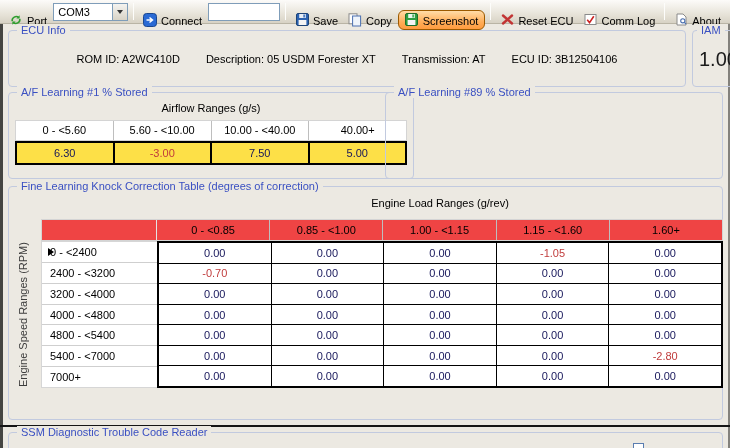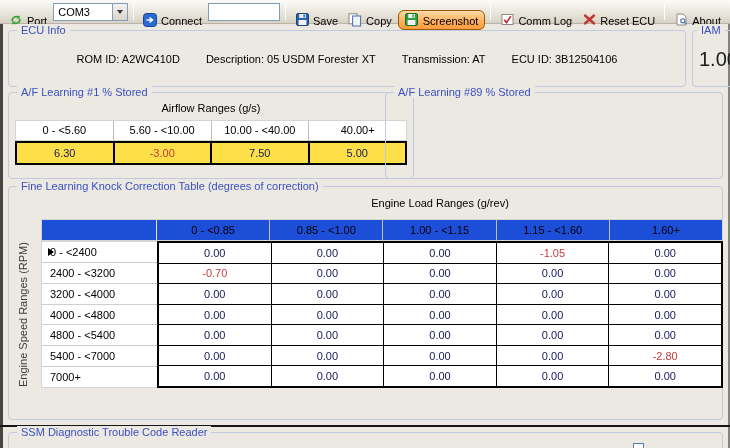--- a/index.html
+++ b/index.html
@@ -58,21 +58,21 @@
   .af-vals { position:absolute; left:6px; right:6px; top:48px; height:24px; background:#fde047; border:2px solid #000; display:flex; }
   .af-vals > div { flex:1; text-align:center; line-height:20px; border-left:2px solid #000; color:#16165A; }
   .af-vals > div:first-child { border-left:none; }
   
   .k-col-axis { position:absolute; left:148px; width:566px; top:10px; text-align:center; }
   .k-row-axis {
     position:absolute; left:8px; top:52px; height:151px;
     writing-mode:vertical-rl; transform:rotate(180deg);
     text-align:center; color:#3c3c3c;
   }
-  .k-headrow { position:absolute; left:32px; top:32px; width:682px; height:22px; background:#1d4ed8; border:1px solid #D4D4D4; display:flex; }
+  .k-headrow { position:absolute; left:32px; top:32px; width:682px; height:22px; background:#ef4444; border:1px solid #D4D4D4; display:flex; }
   .k-head-blank { width:115px; border-right:1px solid #E4E4E4; }
   .k-head-cols { flex:1; display:flex; }
   .k-head-cols > div { flex:1; text-align:center; line-height:20px; border-left:1px solid #BEBEBE; }
   .k-head-cols > div:first-child { border-left:none; }
   .k-labels { position:absolute; left:32px; top:54px; width:116px; height:147px; background:#fff; border:1px solid #D6D6D6; border-right:none; display:flex; flex-direction:column; }
   .k-labels > div { flex:1; border-bottom:1px solid #CFCFCF; display:flex; align-items:center; padding-left:8px; position:relative; }
   .k-labels > div:last-child { border-bottom:none; }
   .row-arrow { position:absolute; left:6px; width:0; height:0; border-left:6px solid #000; border-top:4px solid transparent; border-bottom:4px solid transparent; }
   .k-grid { position:absolute; left:148px; top:54px; width:566px; height:147px; background:#fff; border:2px solid #000; display:flex; flex-direction:column; }
   .k-grid > div { flex:1; display:flex; border-bottom:1px solid #000; }
@@ -144,33 +144,33 @@
           <rect x="7.4" y="1.5" width="1.4" height="3" fill="#2F9E3F"></rect>
           <rect x="2.6" y="7" width="7.8" height="5" fill="#F4F4F4"></rect>
         </svg>
     </span>
     <span>Screenshot</span>
   </span>
   <span class="tb-sep"></span>
   <span class="tb-item">
     <span class="icon">
       <svg width="13" height="13" viewBox="0 0 13 13">
+          <path d="M2 2.5l9 8M11 2.5l-9 8" stroke="#C23434" stroke-width="2.4" stroke-linecap="round"></path>
+        </svg>
+    </span>
+    <span>Reset ECU</span>
+  </span>
+  <span class="tb-item">
+    <span class="icon">
+      <svg width="13" height="13" viewBox="0 0 13 13">
           <rect x="1" y="1.5" width="11" height="10" fill="#fff" stroke="#8A8A8A"></rect>
           <path d="M3.2 6.8l2.3 2.8 4.3-6.4" fill="none" stroke="#C22" stroke-width="1.6"></path>
         </svg>
     </span>
     <span>Comm Log</span>
-  </span>
-  <span class="tb-item">
-    <span class="icon">
-      <svg width="13" height="13" viewBox="0 0 13 13">
-          <path d="M2 2.5l9 8M11 2.5l-9 8" stroke="#C23434" stroke-width="2.4" stroke-linecap="round"></path>
-        </svg>
-    </span>
-    <span>Reset ECU</span>
   </span>
   <span class="tb-sep"></span>
   <span class="tb-item">
     <span class="icon">
       <svg width="13" height="13" viewBox="0 0 13 13">
           <path d="M2 1h6l3 3v8H2z" fill="#fff" stroke="#8A8A8A"></path>
           <circle cx="7.8" cy="7.8" r="2.1" fill="none" stroke="#4A6FB0" stroke-width="1.1"></circle>
           <path d="M9.3 9.3l1.8 1.8" stroke="#4A6FB0" stroke-width="1.2"></path>
         </svg>
     </span>

